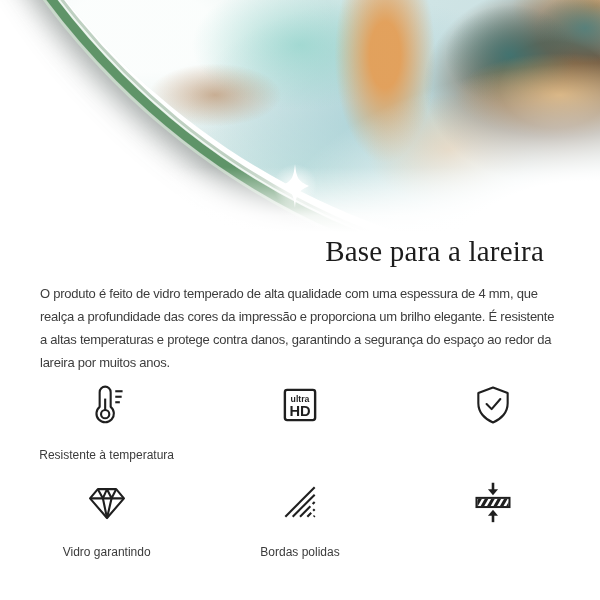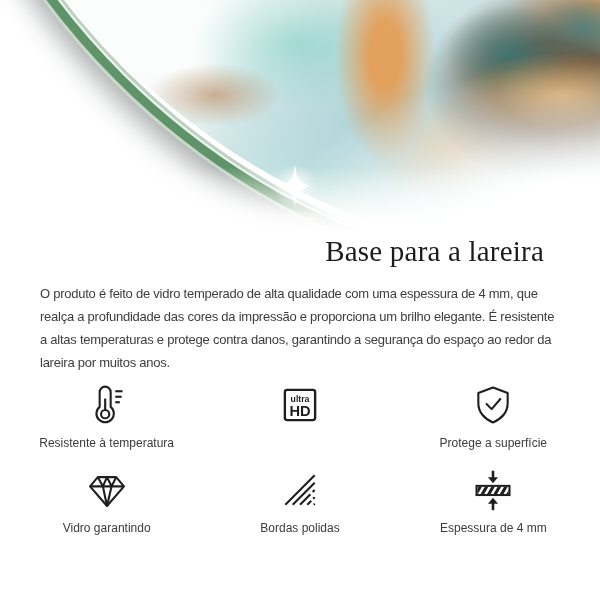--- a/index.html
+++ b/index.html
@@ -71,21 +71,21 @@
 
   
   .features {
     margin:8px 10px 0;
     display:grid;
     grid-template-columns:repeat(3, 1fr);
     row-gap:16px;
   }
   .feature { display:flex; flex-direction:column; align-items:center; }
   .icon-wrap { height:46px; display:flex; align-items:center; justify-content:center; }
-  .feature-label { margin-top:8px; font-size:12px; line-height:15px; color:#3b3b3b; }
+  .feature-label { margin-top:20px; font-size:12px; line-height:15px; color:#3b3b3b; }
   .icon { stroke:#1f1f1f; fill:none; stroke-width:2.3; }
   .icon text { stroke:none; fill:#1f1f1f; font-family:"Liberation Sans", sans-serif; }
 </style>
 </head>
 <body>
 
 <div class="hero">
   <div class="art"></div>
   <div class="rim"></div>
   <div class="fade"></div>
@@ -135,21 +135,20 @@
     </div>
   </div>
 
   <div class="feature">
     <div class="icon-wrap">
       <svg class="icon" width="44" height="44" viewBox="0 0 48 48">
         <path d="M24 5 L40 11 V22 C40 32 33 39.5 24 43 C15 39.5 8 32 8 22 V11 Z" stroke-linejoin="round"></path>
         <path d="M17 23 L22.5 28.5 L32 17.5" stroke-linecap="round" stroke-linejoin="round"></path>
       </svg>
     </div>
-    <span class="feature-label">Protege a superfície</span>
   </div>
 
   <div class="feature">
     <div class="icon-wrap">
       <svg class="icon" width="44" height="44" viewBox="0 0 48 48" stroke-width="2">
         <path d="M14 10 H34 L42.5 20 L24 41.5 L5.5 20 Z" stroke-linejoin="round"></path>
         <path d="M5.5 20 H42.5"></path>
         <path d="M14 10 L19.5 20 L24 10 L29 20 L34 10" stroke-linejoin="round"></path>
         <path d="M19.5 20 L24 41.5 L29 20"></path>
       </svg>
@@ -188,16 +187,15 @@
           <line x1="39" y1="31" x2="47" y2="17"></line>
         </g>
         <g fill="#1f1f1f" stroke="none">
           <rect x="22.6" y="3" width="2.8" height="8"></rect>
           <polygon points="18.5,10 29.5,10 24,16.5"></polygon>
           <rect x="22.6" y="38" width="2.8" height="8"></rect>
           <polygon points="18.5,39 29.5,39 24,32.5"></polygon>
         </g>
       </svg>
     </div>
-    <span class="feature-label">Espessura de 4 mm</span>
   </div>
 
 </div>
 
 </body></html>

